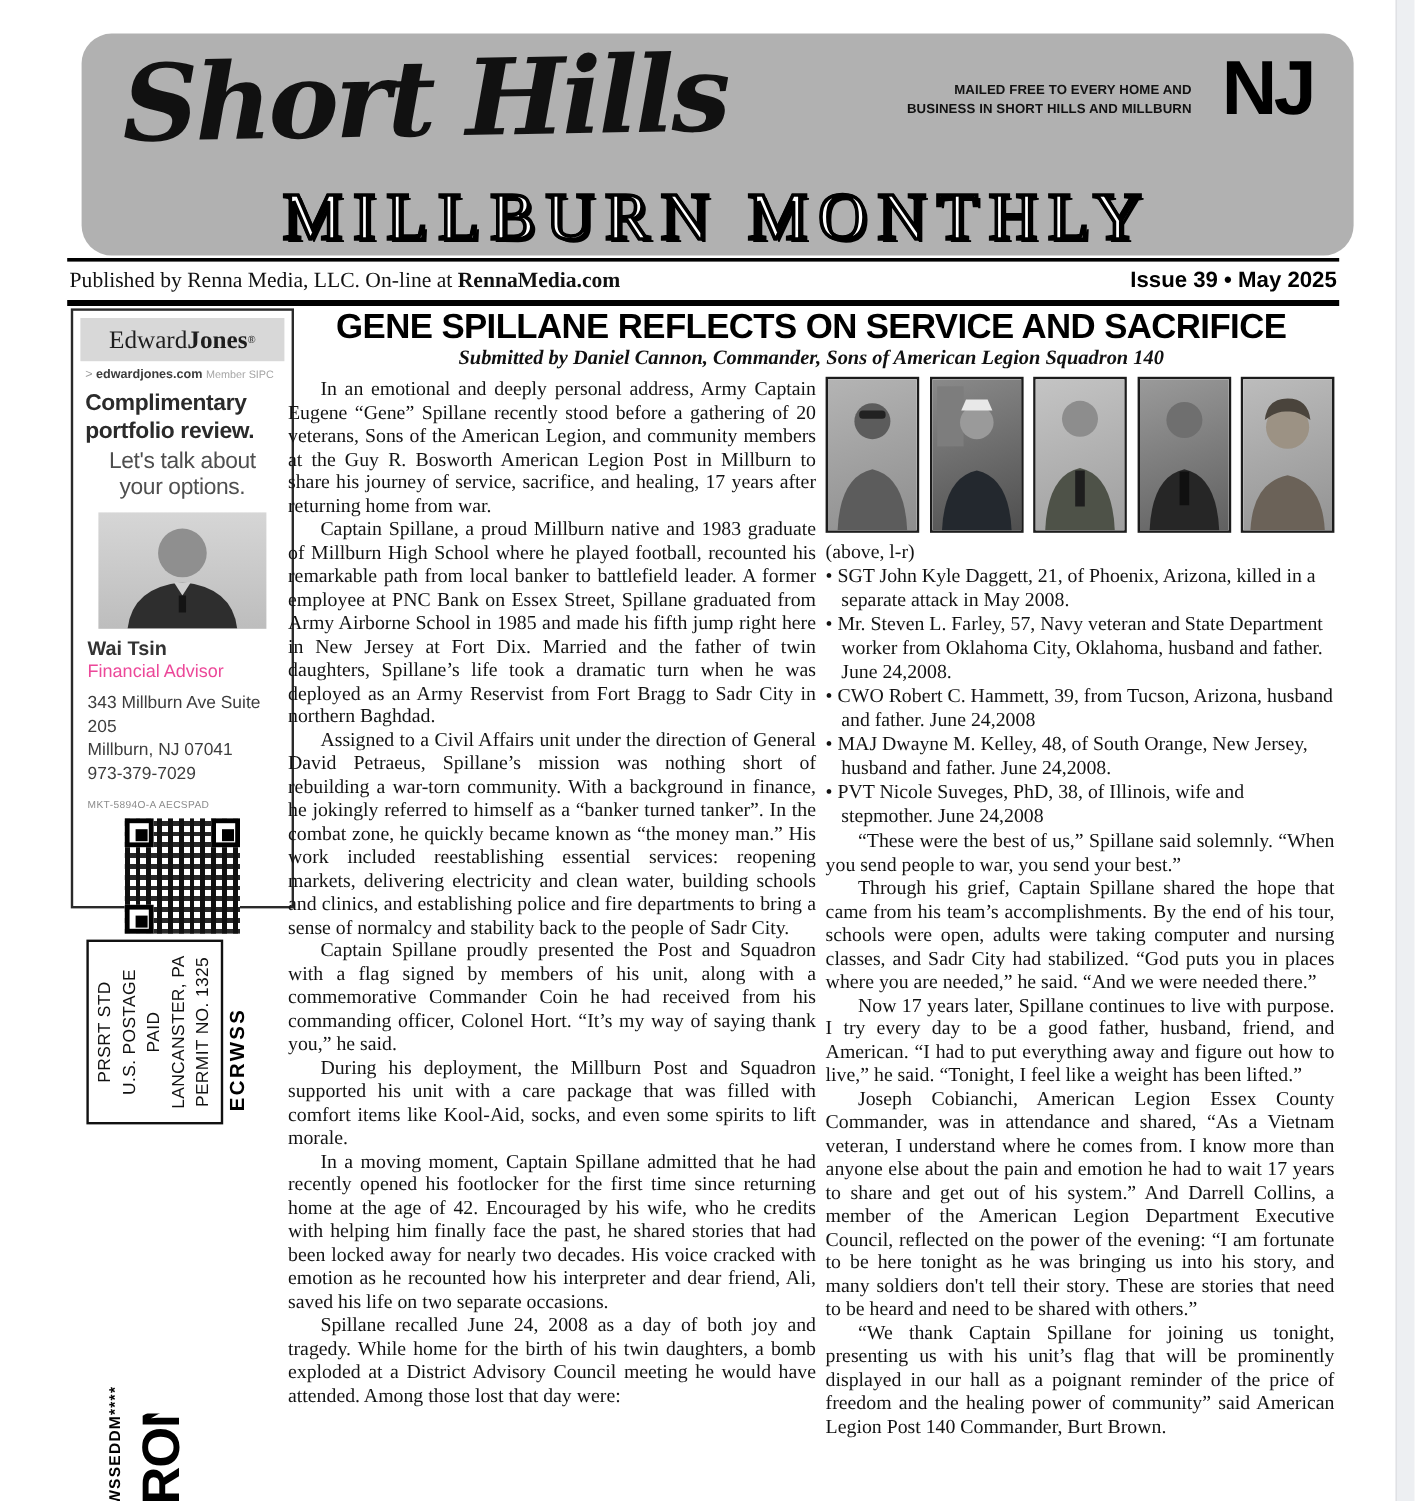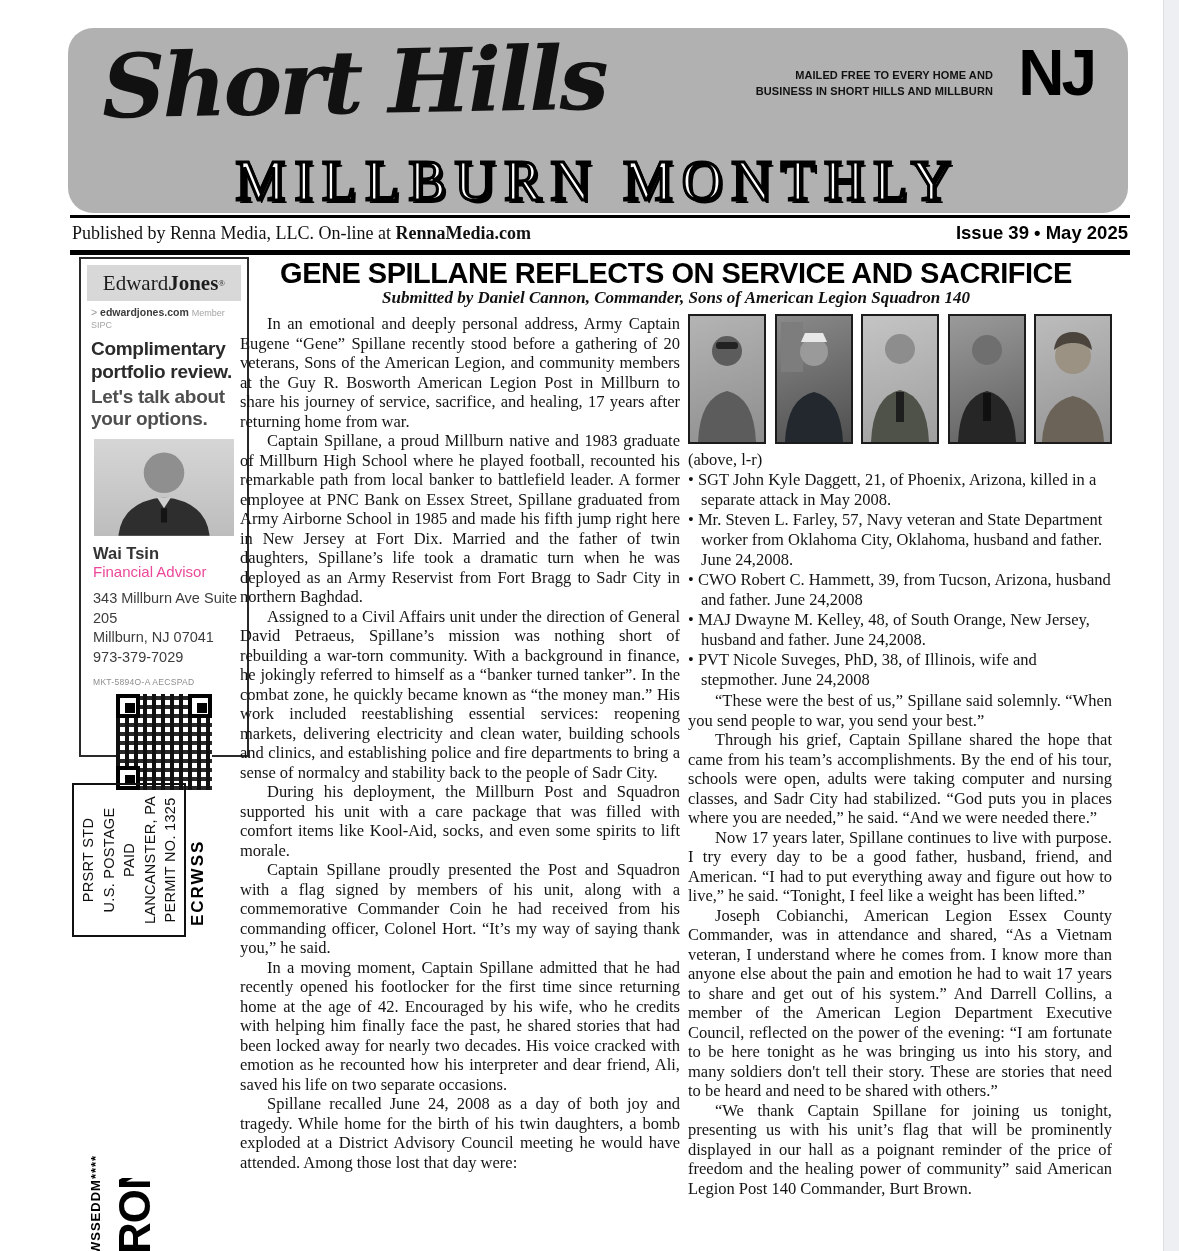--- a/index.html
+++ b/index.html
@@ -21,45 +21,45 @@
     font-family:"Liberation Sans", sans-serif; font-weight:700; font-size:11px;
     line-height:1.45; color:#111; letter-spacing:0.1px; }
   .nj { position:absolute; right:34px; top:8px; font-family:"Liberation Sans", sans-serif;
     font-weight:700; font-size:64px; letter-spacing:-3px; color:#000; }
   .main-title { position:absolute; left:0; right:0; bottom:0px; text-align:center;
     white-space:nowrap; font-family:"Liberation Serif", serif; font-weight:400;
     font-size:56px; letter-spacing:9px; color:#fff;
     -webkit-text-stroke:3px #000;
     text-shadow:3px 3px 0 #000, -1px -1px 0 #000, 1px -1px 0 #000, -1px 1px 0 #000; }
   
-  .pub-bar { position:absolute; left:70px; top:215px; width:1060px;
+  .pub-bar { position:absolute; left:56px; top:215px; width:1060px;
     border-top:3px solid #000; border-bottom:5px solid #000;
     padding:4px 2px 6px 2px; display:flex; justify-content:space-between;
     align-items:baseline; }
   .pub-left { font-size:18px; color:#111; }
   .pub-left .site { font-weight:700; }
   .pub-right { font-family:"Liberation Sans", sans-serif; font-weight:700;
     font-size:18.5px; color:#000; }
   
-  .ad-box { position:absolute; left:79px; top:257px; width:170px; height:500px;
+  .ad-box { position:absolute; left:59px; top:257px; width:186px; height:500px;
     border:2px solid #2a2a2a; background:#fff;
     font-family:"Liberation Sans", sans-serif; }
   .ej-logo-band { margin:6px 6px 0 6px; height:36px; background:#d8d8d8;
     display:flex; align-items:center; justify-content:center;
     font-family:"Liberation Serif", serif; font-size:21px; color:#1d1d1d; }
   .ej-logo-band .jones { font-weight:700; }
   .ej-reg { font-size:9px; vertical-align:top; }
   .ej-site-line { margin:5px 8px 8px 10px; font-size:10.5px; color:#8a8a8a; }
   .ej-site-line .arrow { color:#999; }
   .ej-site-line .site { font-weight:700; color:#3c3c3c; }
   .ej-site-line .member { font-size:9px; color:#a5a5a5; }
   .ad-headline-bold { margin:0 10px; font-size:19px; font-weight:700;
     color:#2b2b2b; line-height:1.2; letter-spacing:-0.3px; }
-  .ad-headline-light { margin:2px 10px 8px 10px; font-size:19px; font-weight:700;
-    color:#4f4f4f; line-height:1.2; letter-spacing:-0.3px; }
+  .ad-headline-light { margin:2px 10px 8px 10px; font-size:19px; font-weight:400;
+    color:#4f4f4f; line-height:1.2; letter-spacing:-0.3px;text-align:center; }
   .headshot { margin:4px auto 8px auto; width:140px; height:97px; position:relative;
     background:linear-gradient(180deg,#d6d6d6 0%,#bdbdbd 100%); overflow:hidden; }
   .headshot svg { display:block; width:100%; height:100%; }
   .advisor-name { margin:0 0 0 12px; font-size:16.5px; font-weight:700; color:#333; }
   .advisor-title { margin:0 0 0 12px; font-size:15px; color:#ec4899; }
   .ad-address { margin:9px 0 0 12px; font-size:14.5px; color:#3d3d3d; line-height:1.35; }
   .ad-code { margin:10px 0 0 12px; font-size:8.5px; color:#8c8c8c; letter-spacing:0.3px; }
   .qr { position:relative; margin:7px auto 0 auto; width:96px; height:96px; background:
       repeating-linear-gradient(0deg, rgba(17,17,17,.9) 0 4px, transparent 4px 9px),
       repeating-linear-gradient(90deg, #111 0 4px, #fff 4px 9px); }
@@ -177,22 +177,22 @@
   <div class="vtext vmark-large">RON</div>
 
   <div class="article">
     <div class="headline">GENE SPILLANE REFLECTS ON SERVICE AND SACRIFICE</div>
     <div class="byline">Submitted by Daniel Cannon, Commander, Sons of American Legion Squadron 140</div>
     <div class="cols">
       <div class="col col1">
         <p>In an emotional and deeply personal address, Army Captain Eugene “Gene” Spillane recently stood before a gathering of 20 veterans, Sons of the American Legion, and community members at the Guy R. Bosworth American Legion Post in Millburn to share his journey of service, sacrifice, and healing, 17 years after returning home from war.</p>
         <p>Captain Spillane, a proud Millburn native and 1983 graduate of Millburn High School where he played football, recounted his remarkable path from local banker to battlefield leader. A former employee at PNC Bank on Essex Street, Spillane graduated from Army Airborne School in 1985 and made his fifth jump right here in New Jersey at Fort Dix. Married and the father of twin daughters, Spillane’s life took a dramatic turn when he was deployed as an Army Reservist from Fort Bragg to Sadr City in northern Baghdad.</p>
         <p>Assigned to a Civil Affairs unit under the direction of General David Petraeus, Spillane’s mission was nothing short of rebuilding a war-torn community. With a background in finance, he jokingly referred to himself as a “banker turned tanker”. In the combat zone, he quickly became known as “the money man.” His work included reestablishing essential services: reopening markets, delivering electricity and clean water, building schools and clinics, and establishing police and fire departments to bring a sense of normalcy and stability back to the people of Sadr City.</p>
+        <p>Captain Spillane proudly presented the Post and Squadron with a flag signed by members of his unit, along with a commemorative Commander Coin he had received from his commanding officer, Colonel Hort. “It’s my way of saying thank you,” he said.</p>
         <p>During his deployment, the Millburn Post and Squadron supported his unit with a care package that was filled with comfort items like Kool-Aid, socks, and even some spirits to lift morale.</p>
-        <p>Captain Spillane proudly presented the Post and Squadron with a flag signed by members of his unit, along with a commemorative Commander Coin he had received from his commanding officer, Colonel Hort. “It’s my way of saying thank you,” he said.</p>
         <p>In a moving moment, Captain Spillane admitted that he had recently opened his footlocker for the first time since returning home at the age of 42. Encouraged by his wife, who he credits with helping him finally face the past, he shared stories that had been locked away for nearly two decades. His voice cracked with emotion as he recounted how his interpreter and dear friend, Ali, saved his life on two separate occasions.</p>
         <p>Spillane recalled June 24, 2008 as a day of both joy and tragedy. While home for the birth of his twin daughters, a bomb exploded at a District Advisory Council meeting he would have attended. Among those lost that day were:</p>
       </div>
       <div class="col col2">
         <div class="photos-row">
           <div class="photo p1">
             <svg viewBox="0 0 74 126">
                 <circle cx="37" cy="35" r="15" fill="currentColor"></circle>
                 <rect x="26" y="26" width="22" height="7" rx="3" fill="#222"></rect>
                 <path d="M8 126 Q10 81 37 75 Q64 81 66 126 Z" fill="currentColor"></path>

